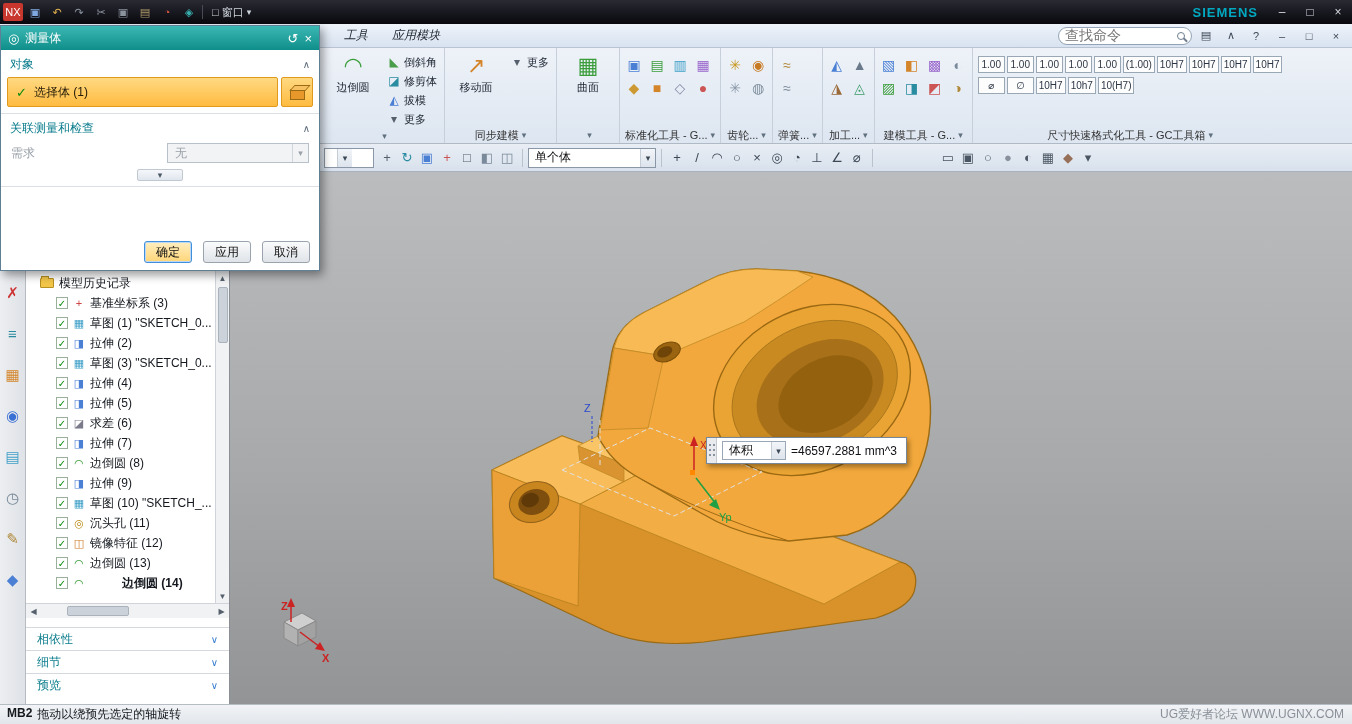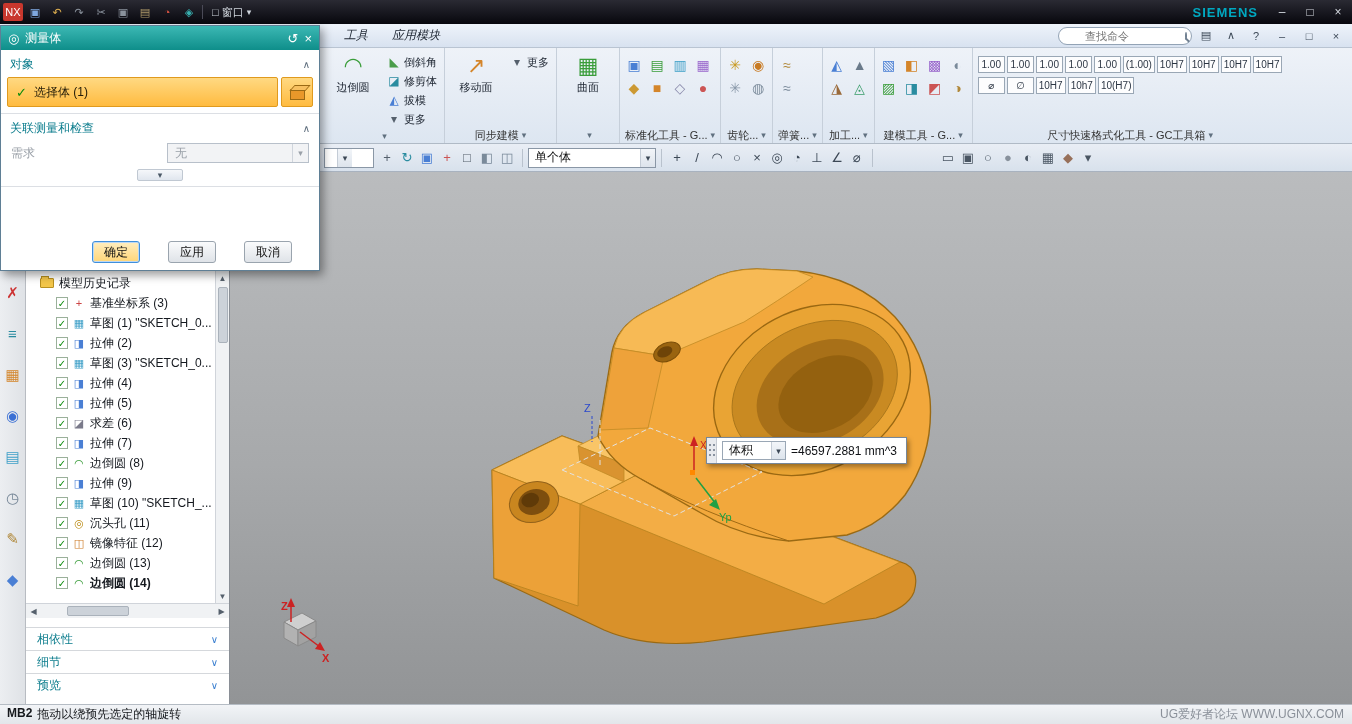--- a/index.html
+++ b/index.html
@@ -23,22 +23,22 @@
 
   
   #tabrow{position:absolute;left:0;top:24px;width:100%;height:24px;z-index:4;
     background:linear-gradient(#eef3fa,#d8e2f0);border-bottom:1px solid #b9c4d2;
     display:flex;align-items:center;}
   #tabs{display:flex;margin-left:332px;height:100%;align-items:flex-end;font-style:italic;}
   .tab{padding:3px 12px;color:#1c2430;}
   #tabrow-right{margin-left:auto;display:flex;align-items:center;gap:3px;padding-right:4px;}
   #cmd-search{width:134px;height:18px;border:1px solid #93a3b5;border-radius:9px;background:#fff;
     display:flex;align-items:center;padding:0 6px;}
-  #cmd-search input{border:none;outline:none;width:100px;font-size:11px;color:#444;background:transparent;
-    font-family:Liberation Serif, serif;margin-left:20px;}
+  #cmd-search input{border:none;outline:none;width:100px;font-size:14px;color:#444;background:transparent;
+    font-family:Liberation Serif, serif;}
   .mag{width:8px;height:8px;border:1.5px solid #6f7f90;border-radius:50%;position:relative;margin-left:auto;}
   .mag::after{content:"";position:absolute;width:5px;height:1.5px;background:#6f7f90;
     transform:rotate(45deg);right:-4px;bottom:-2px;}
   .tr-icon{width:22px;height:18px;display:flex;align-items:center;justify-content:center;color:#3c4856;font-size:11px;}
   .docbtn{width:24px;height:18px;display:flex;align-items:center;justify-content:center;color:#3c4856;font-size:11px;}
 
   
   #ribbon{position:absolute;left:0;top:48px;width:100%;height:96px;z-index:3;
     background:linear-gradient(#eef2f8,#dde6f1);border-bottom:1px solid #b0bac6;
     display:flex;align-items:stretch;padding-left:322px;overflow:hidden;}
@@ -119,21 +119,21 @@
   .req-row{height:26px;display:flex;align-items:center;padding:0 10px;}
   .req-label{color:#9aa0a8;}
   .req-select{margin-left:auto;width:142px;height:20px;border:1px solid #b8c0ca;background:#f2f3f5;
     color:#9aa0a8;display:flex;align-items:center;padding-left:7px;}
   .req-select .arrow{margin-left:auto;width:16px;height:100%;display:flex;align-items:center;
     justify-content:center;font-size:9px;color:#9aa0a8;border-left:1px solid #d0d5dc;}
   .expand-row{height:18px;display:flex;align-items:center;justify-content:center;}
   .expand-btn{width:46px;height:12px;display:flex;align-items:center;justify-content:center;font-size:9px;
     color:#4a5866;background:linear-gradient(#f5f7fa,#e0e6ee);border:1px solid #c0c8d2;border-radius:2px;}
   #dlg-buttons{margin-top:auto;height:36px;display:flex;align-items:center;justify-content:flex-end;
-    gap:28px;padding:0 27px;}
+    gap:11px;padding:0 9px;}
   .dbtn{min-width:48px;height:22px;display:flex;align-items:center;justify-content:center;
     border:1px solid #9aa4ae;border-radius:3px;background:linear-gradient(#fafbfc,#dfe3e8);padding:0 9px;}
   .dbtn.primary{background:linear-gradient(#ffeec0,#ffd678);border:1px solid #3f8fdc;
     box-shadow:0 0 0 1px #bcd8f4 inset;}
 
   
   #resource-strip{position:absolute;left:0;top:271px;width:26px;height:433px;z-index:8;
     background:linear-gradient(90deg,#eceef1,#dfe2e6);border-right:1px solid #b8bcc2;
     display:flex;flex-direction:column;align-items:center;gap:25px;padding-top:14px;}
   .res-icon{font-size:15px;line-height:16px;}
@@ -770,21 +770,21 @@
 
         <div class="tree-row">
           <span class="tree-check"></span>
           <span class="tree-icon" style="color: rgb(58, 157, 58);">◠</span>
           <span class="tree-label">边倒圆 (13)</span>
         </div>
 
         <div class="tree-row">
           <span class="tree-check"></span>
           <span class="tree-icon" style="color: rgb(58, 157, 58);">◠</span>
-          <span class="tree-label" style="font-weight: bold;">边倒圆 (14)</span>
+          <span class="tree-label" style="font-weight: bold; margin-left: 32px;">边倒圆 (14)</span>
         </div>
       </div>
     <div id="vscroll">
       <span class="sarrow">▲</span>
       <span class="thumb"></span>
       <span class="sarrow bottom">▼</span>
     </div>
   </div>
   <div id="hscroll">
     <span class="sarrow">◀</span>

